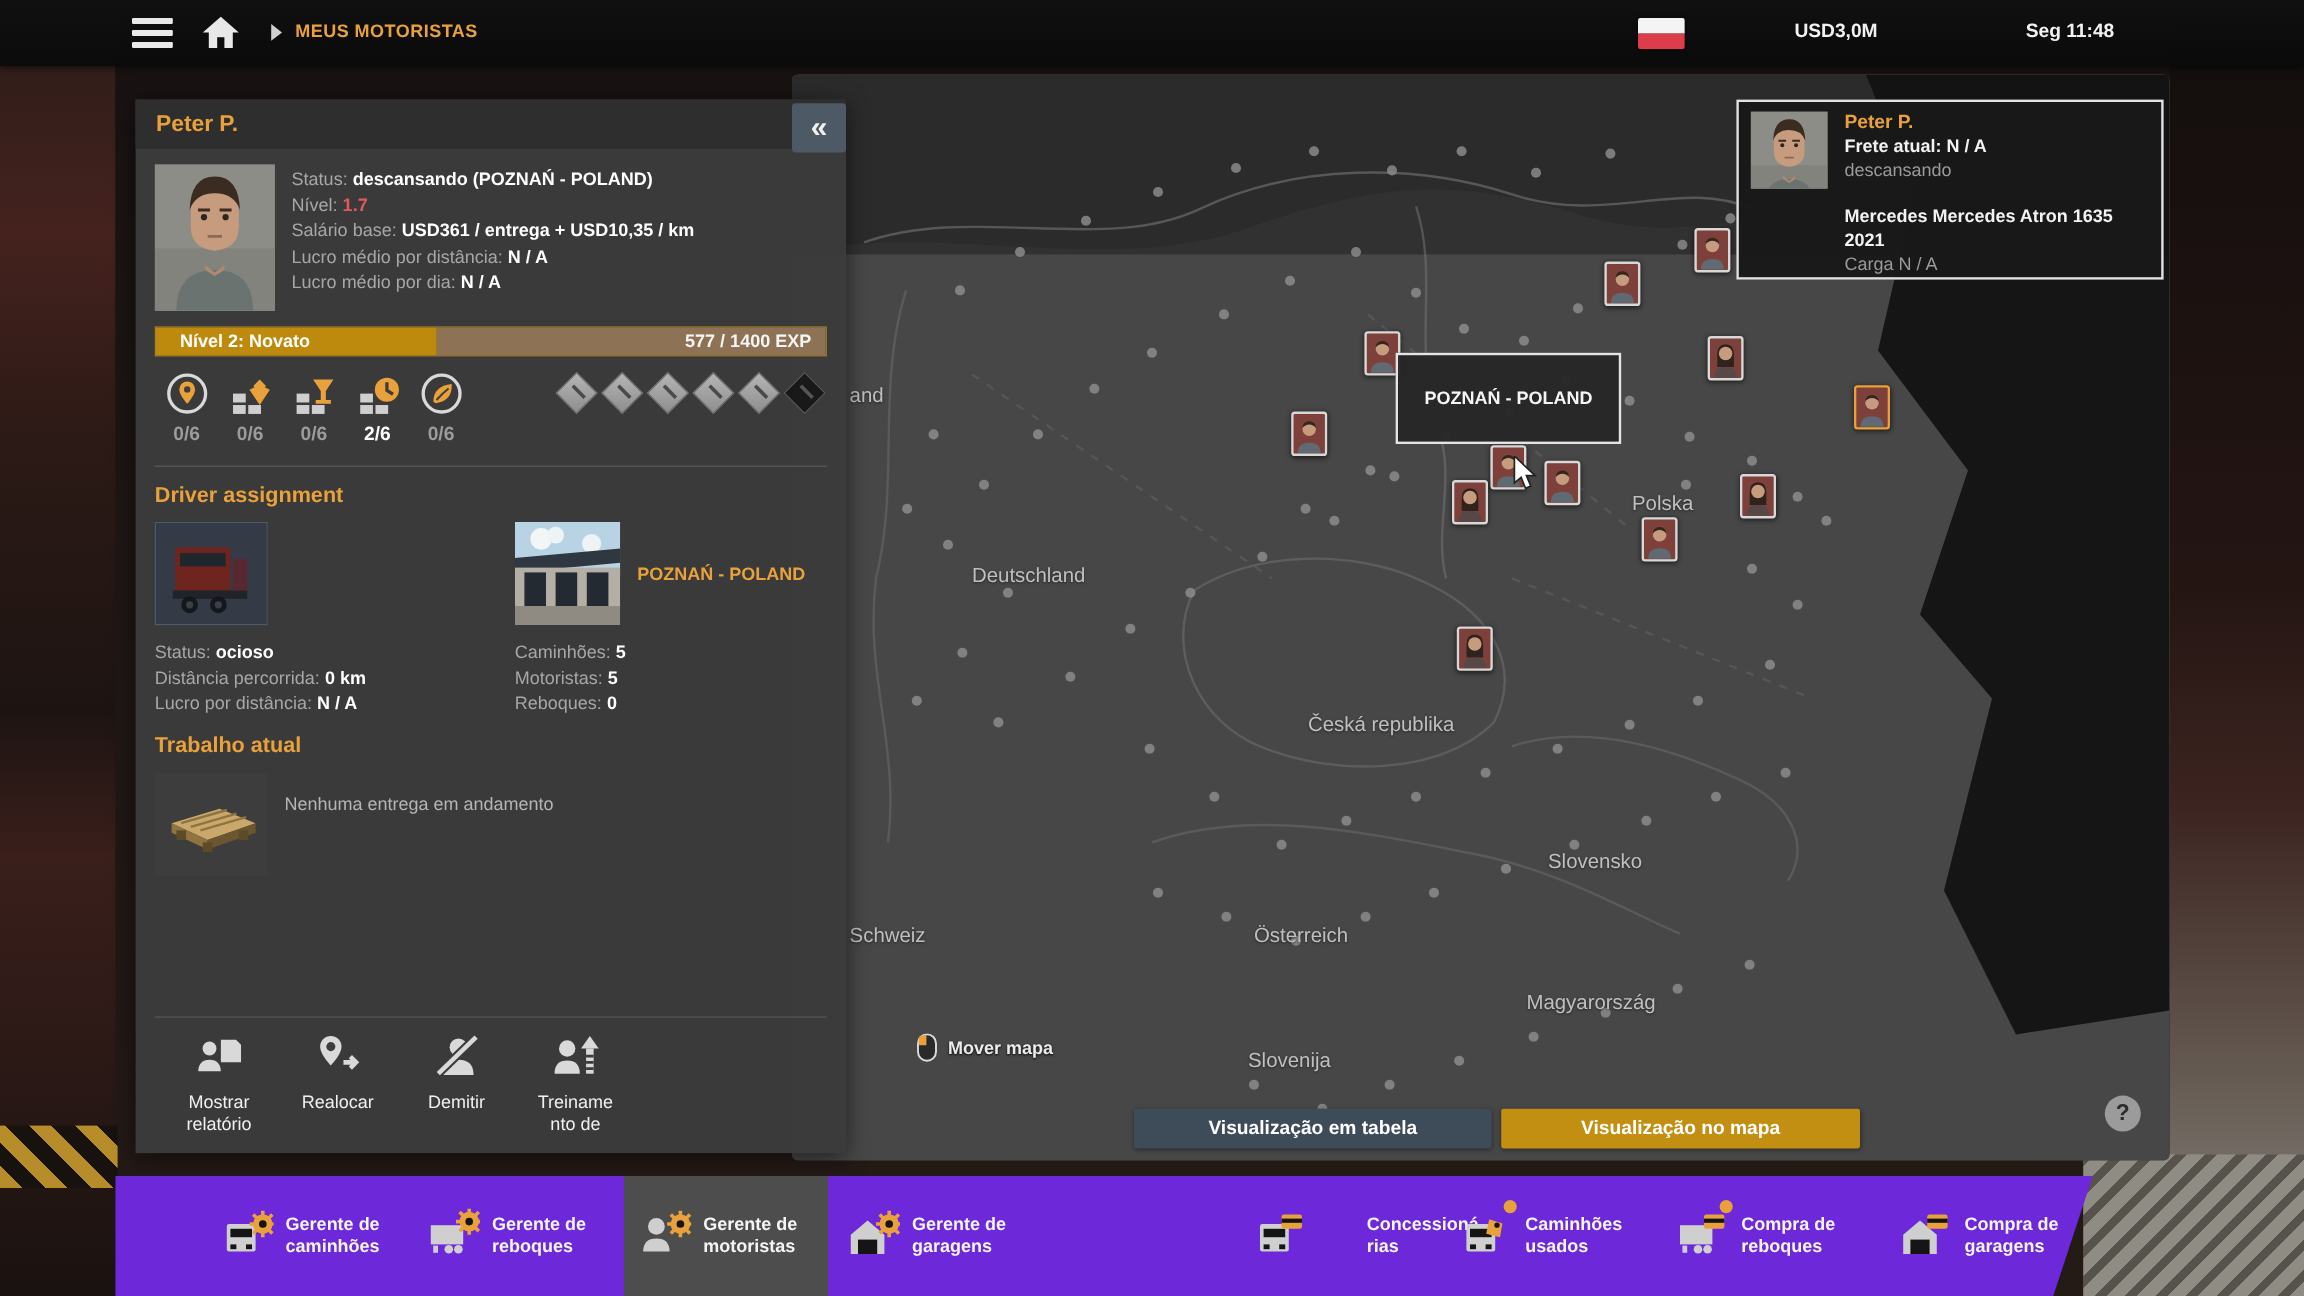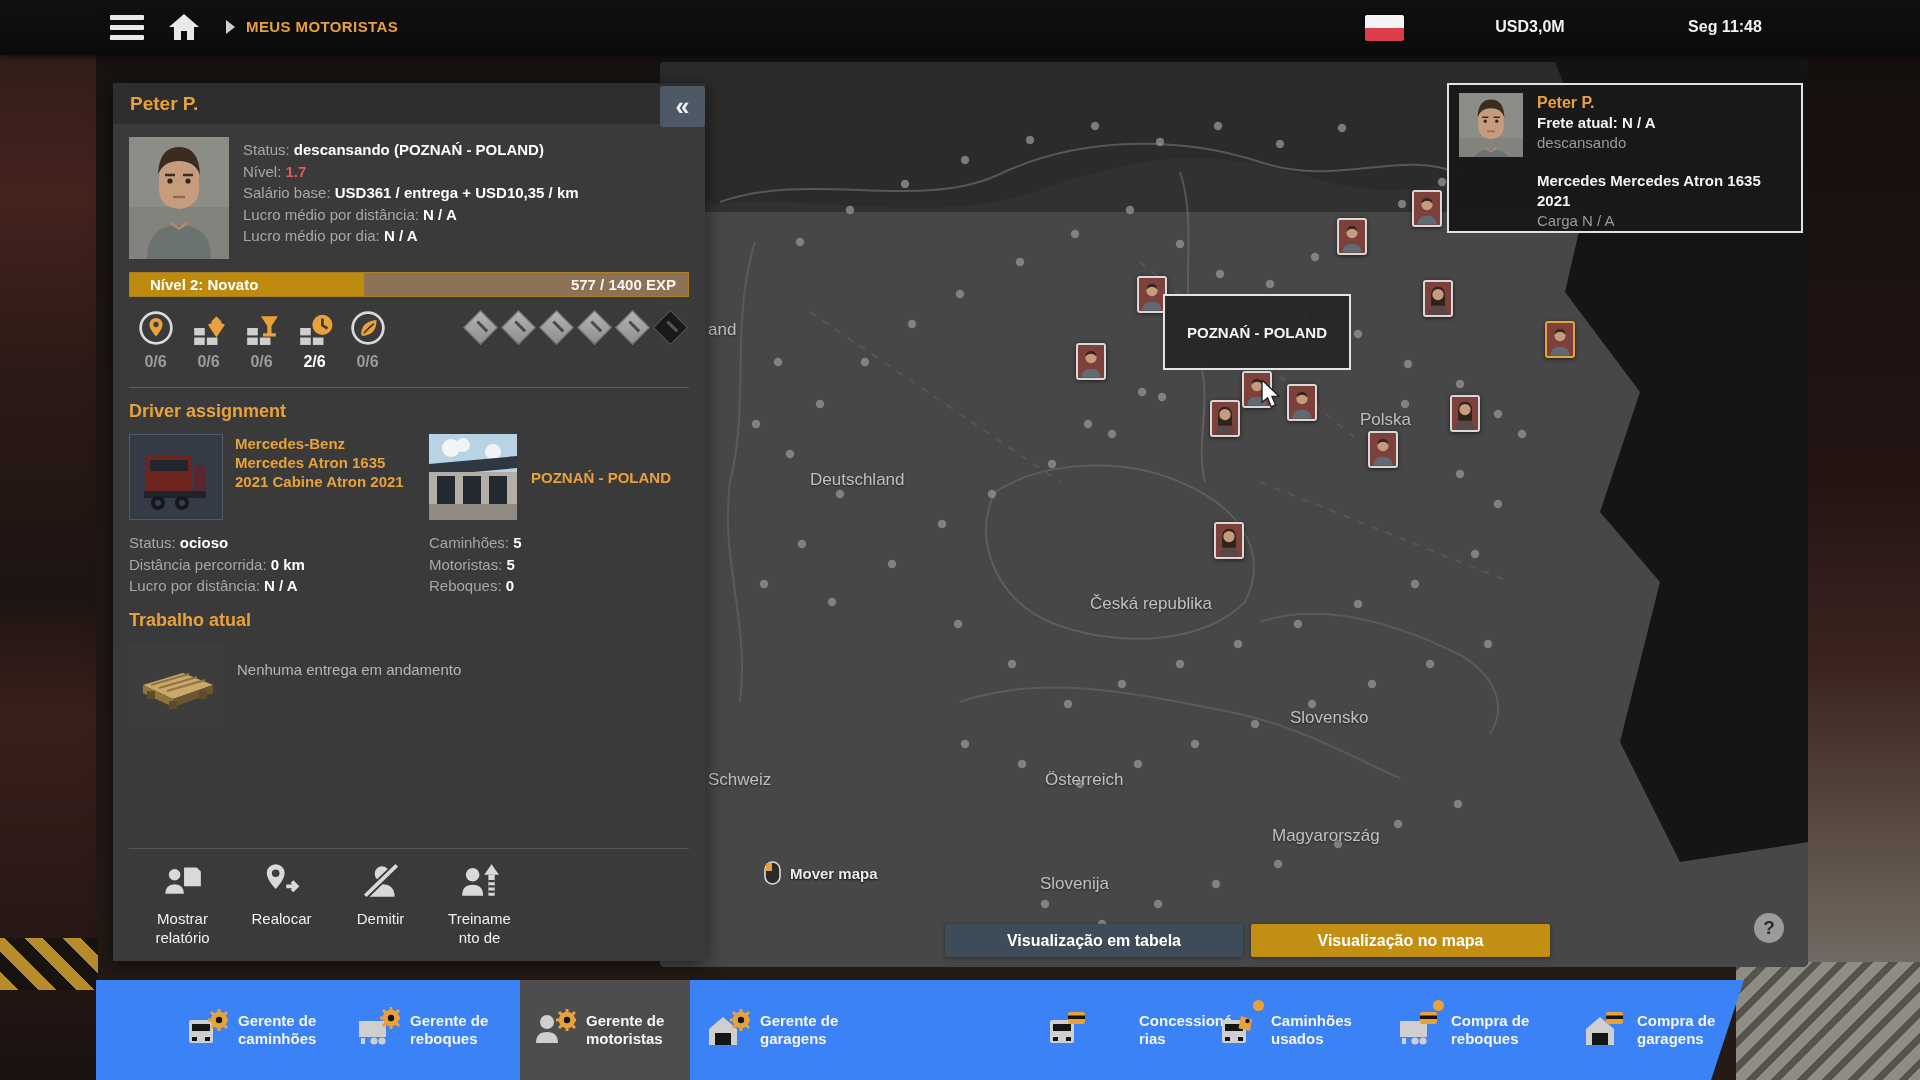--- a/index.html
+++ b/index.html
@@ -108,21 +108,21 @@
   #garage-name{display:flex;align-items:center;margin-left:14px;}
   .stats{margin-top:12px;font-size:15px;line-height:21.5px;}
   #job-row{display:flex;margin-top:12px;flex:0 0 auto;}
   #job-thumb{width:94px;height:86px;background:#3d3d3d;}
   #job-msg{display:flex;align-items:flex-start;padding-top:18px;margin-left:14px;color:#b5b5b5;font-size:15px;}
   #panel-spacer{flex:1;}
   #actions-row{flex:0 0 auto;border-top:1px solid #565656;padding:12px 4px 14px 4px;display:flex;}
   .action-btn{width:99px;display:flex;flex-direction:column;align-items:center;cursor:pointer;}
   .action-btn .lbl{margin-top:6px;font-size:15px;color:#f0f0f0;text-align:center;line-height:19px;white-space:pre-line;}
   
-  #dock{position:absolute;left:96px;top:980px;width:1648px;height:100px;background:#3b82f6;z-index:18;
+  #dock{position:absolute;left:96px;top:980px;width:1648px;height:100px;background:#6d28d9;z-index:18;
     clip-path:polygon(0 0,100% 0,98% 100%,0 100%);}
   .dock-item{position:absolute;top:0;height:100px;display:flex;align-items:center;cursor:pointer;}
   .dock-item.selected{background:#4d4d4d;}
   .dock-icon{position:relative;width:46px;height:46px;flex:0 0 auto;}
   .dock-lbl{margin-left:10px;font-size:15px;font-weight:600;color:#f5f5f5;line-height:18px;white-space:pre-line;}
   .badge-dot{position:absolute;right:-3px;top:-7px;width:11px;height:11px;border-radius:50%;background:#e9a23b;}
 </style>
 </head>
 <body>
 
@@ -508,21 +508,20 @@
  <rect width="94" height="86" fill="#343b46"></rect>
                 <rect x="16" y="20" width="46" height="38" rx="3" fill="#6e2520"></rect>
  <rect x="20" y="25" width="38" height="11" fill="#20262e"></rect>
                 <rect x="14" y="56" width="62" height="7" fill="#20242a"></rect>
  <circle cx="28" cy="68" r="7" fill="#14171c"></circle>
                 <circle cx="28" cy="68" r="3" fill="#3a3f48"></circle>
  <circle cx="52" cy="68" r="7" fill="#14171c"></circle>
                 <circle cx="52" cy="68" r="3" fill="#3a3f48"></circle>
  <rect x="64" y="30" width="12" height="26" fill="#59272f"></rect>
               </svg></div>
-          <div class="link-txt">Mercedes-Benz Mercedes Atron 1635 2021 Cabine Atron 2021</div>
         </div>
         <div class="stats" id="truck-stats">
             <div><span class="i-label">Status: </span><span class="i-val">ocioso</span></div>
             <div><span class="i-label">Distância percorrida: </span><span class="i-val">0 km</span></div>
             <div><span class="i-label">Lucro por distância: </span><span class="i-val">N / A</span></div>
           </div>
       </div>
       <div>
         <div class="thumb-row">
           <div class="thumb" id="garage-thumb"><svg width="88" height="86" viewBox="0 0 88 86">

